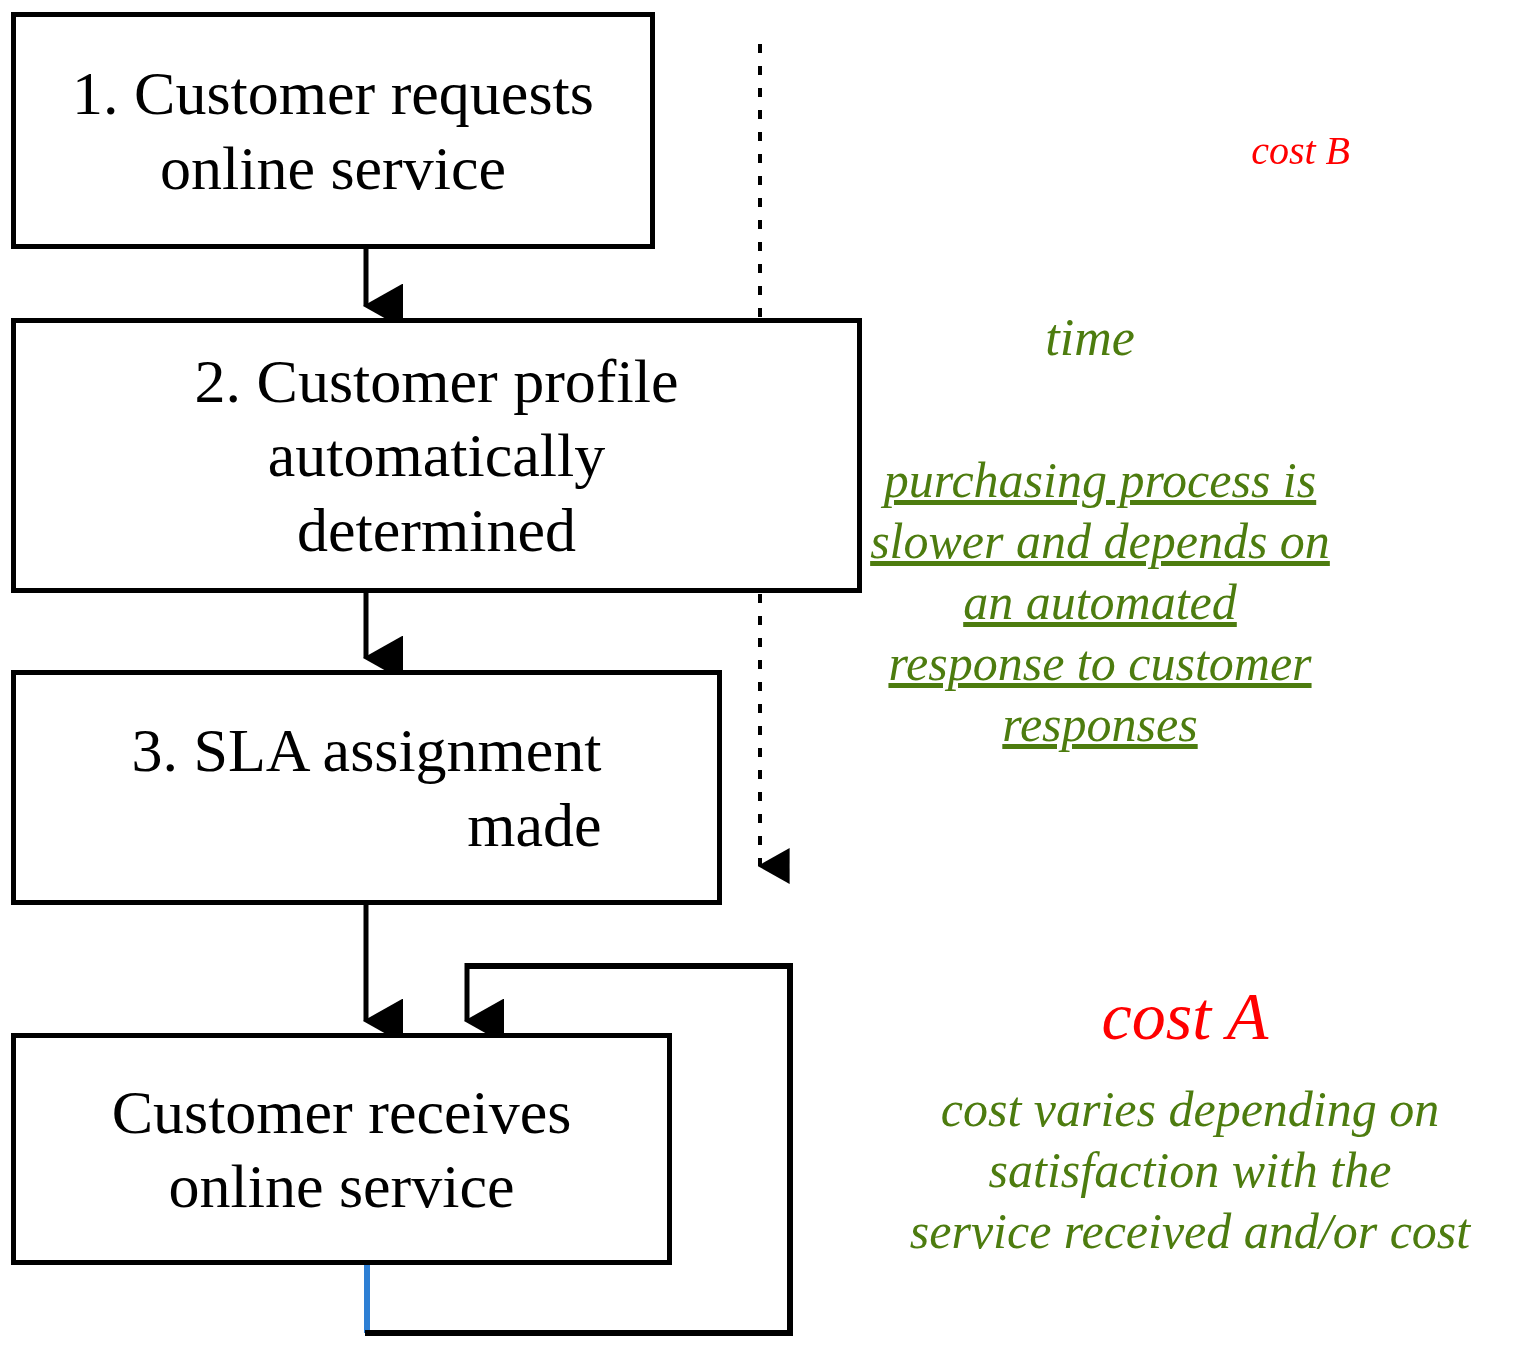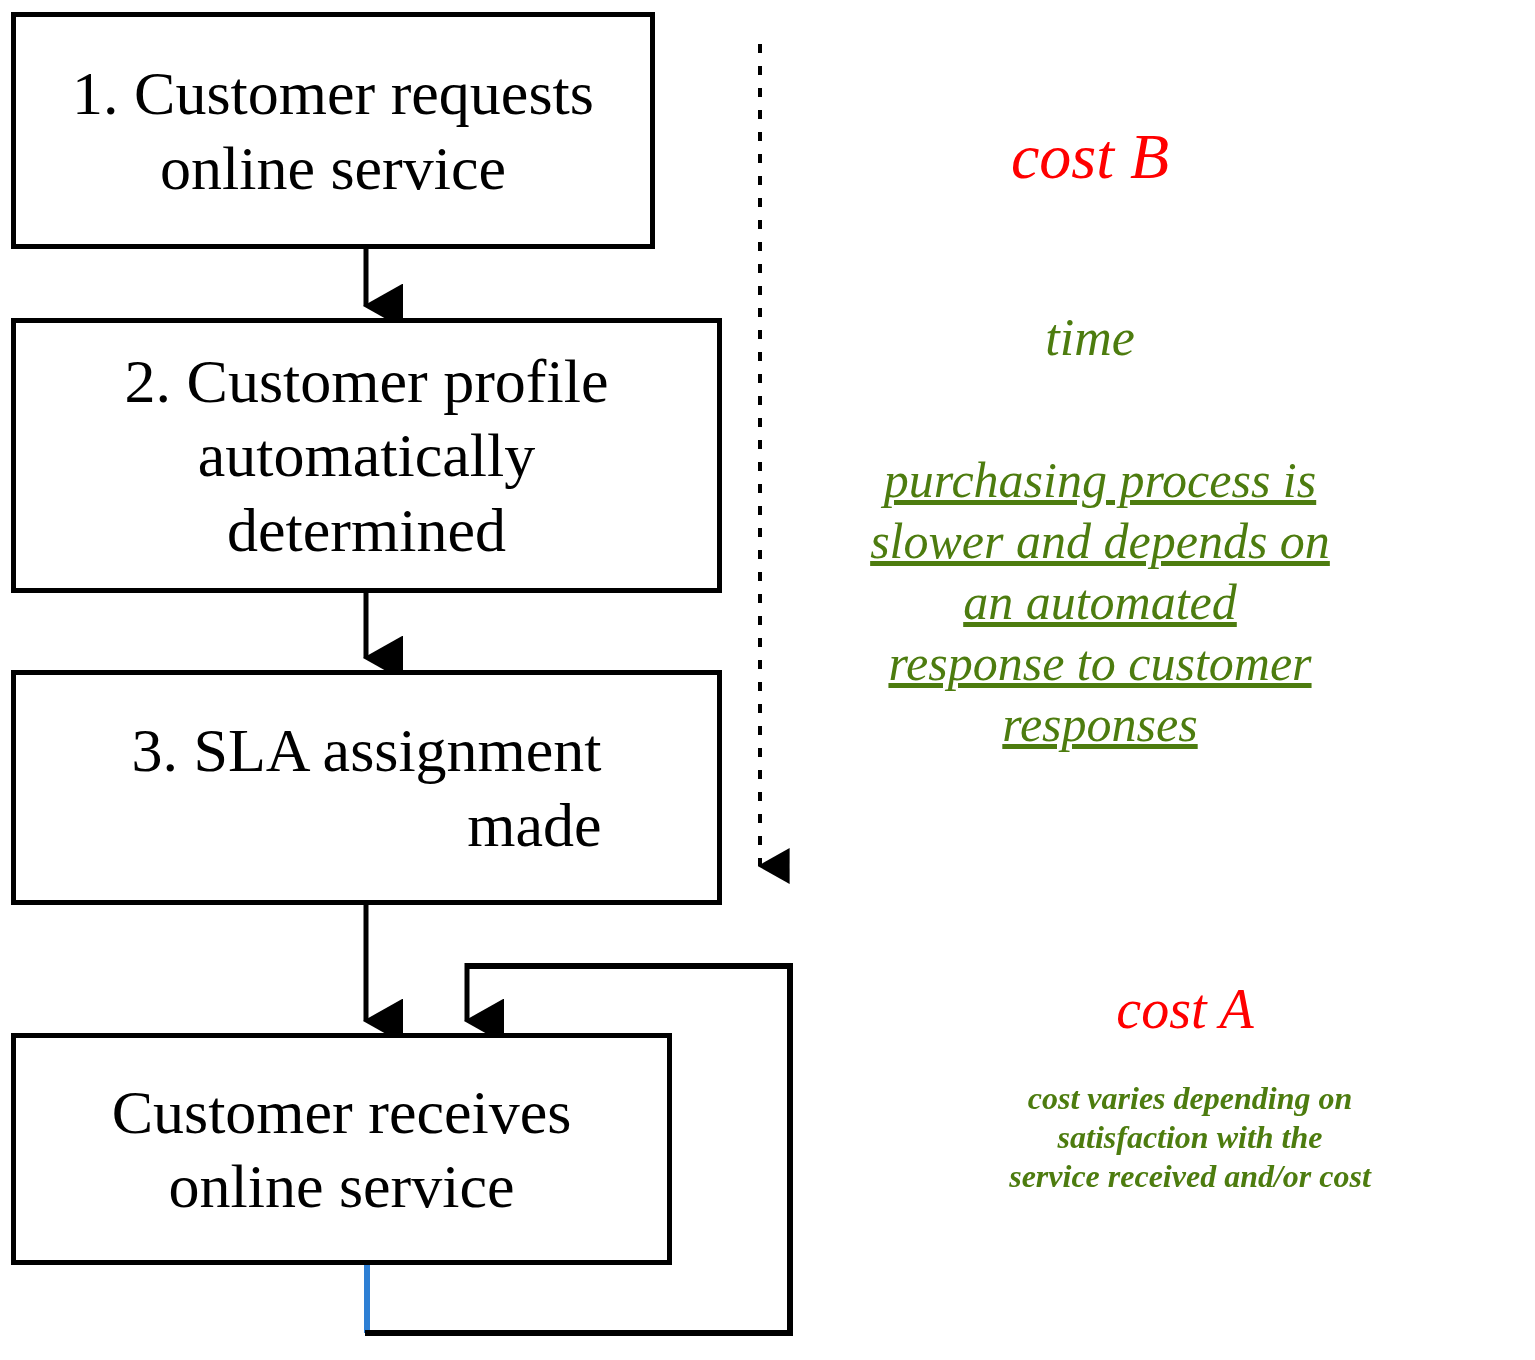--- a/index.html
+++ b/index.html
@@ -33,21 +33,21 @@
     text-align: center;
     color: #000000;
     font-family: "Liberation Serif", "DejaVu Serif", serif;
     font-size: 62px;
     line-height: 1.20;
     padding: 4px 16px;
     white-space: pre-line;
   }
 
   #box-1 { left: 11px;  top: 12px;   width: 644px; height: 237px; }
-  #box-2 { left: 11px;  top: 318px;  width: 711px; height: 275px; }
+  #box-2 { left: 11px;  top: 318px;  width: 851px; height: 275px; }
   #box-3 { left: 11px;  top: 670px;  width: 711px; height: 235px; text-align: right; }
   #box-4 { left: 11px;  top: 1033px; width: 661px; height: 232px; }
 
   
   #connectors {
     position: absolute;
     left: 0;
     top: 0;
     width: 1535px;
     height: 1360px;
@@ -59,38 +59,38 @@
     position: absolute;
     text-align: center;
     font-style: italic;
     font-family: "Liberation Serif", "DejaVu Serif", serif;
     color: #4d7c0f;
     white-space: pre-line;
   }
   .annotation.red { color: #ff0000; }
 
   #cost-b-label {
-    left: 830px;  top: 120px;  width: 520px;
-    font-size: 64px; line-height: 1.15;
+    left: 830px;  top: 128px;  width: 520px;
+    font-size: 40px; line-height: 1.15; text-align: right;
   }
   #time-label {
     left: 830px;  top: 308px;  width: 520px;
     font-size: 52px; line-height: 1.15;
   }
   #time-desc {
     left: 800px;  top: 450px;  width: 600px;
     font-size: 50px; line-height: 1.22; text-decoration: underline;
   }
   #cost-a-label {
     left: 850px;  top: 977px;  width: 670px;
-    font-size: 56px; line-height: 1.15;
+    font-size: 68px; line-height: 1.15;
   }
   #cost-a-desc {
     left: 850px;  top: 1079px; width: 680px;
-    font-size: 32px; line-height: 1.22; font-weight: bold;
+    font-size: 50px; line-height: 1.22;
   }
 </style>
 </head>
 <body>
 
 <div id="canvas">
 
   <svg id="connectors" viewBox="0 0 1535 1360" width="1535" height="1360">
     <defs>
       <marker id="arrowhead" markerWidth="9" markerHeight="8" refX="4.5" refY="7.4" orient="auto" markerUnits="strokeWidth">

